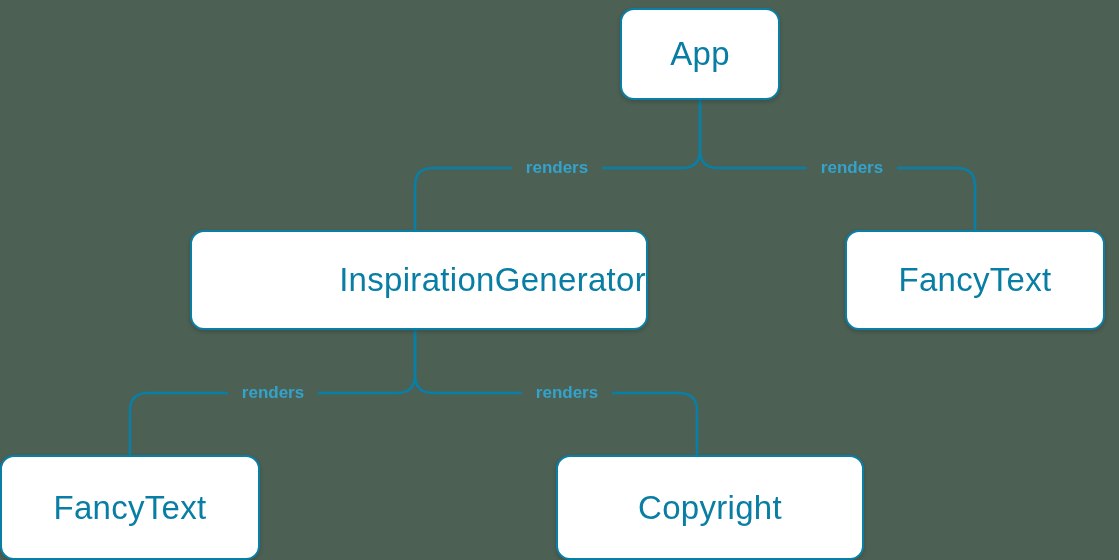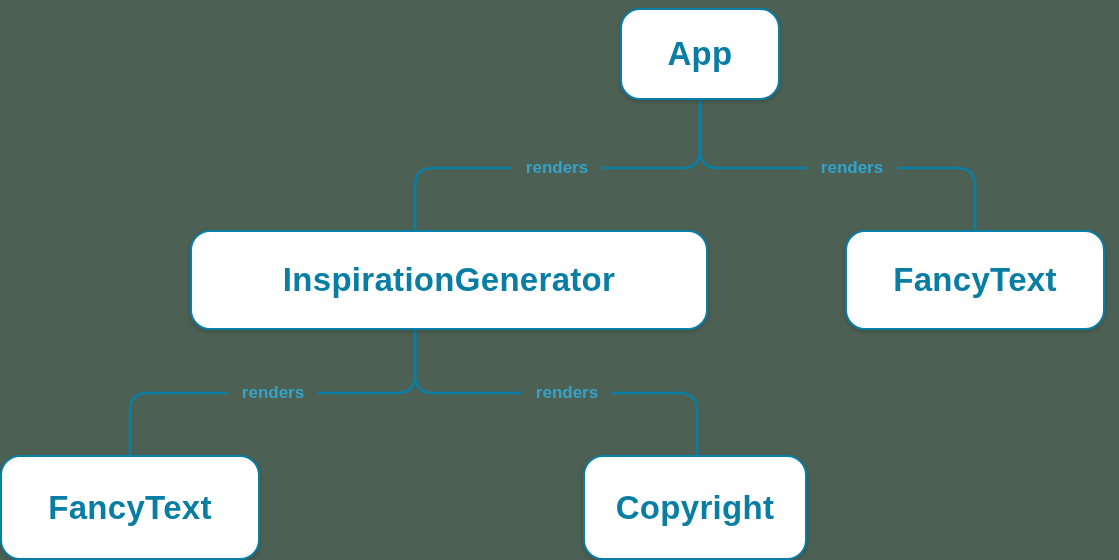--- a/index.html
+++ b/index.html
@@ -15,32 +15,32 @@
     font-family:"Liberation Sans", sans-serif;
     width:1119px;height:560px;overflow:hidden;
   }
   .stage{position:relative;width:1119px;height:560px;}
   .lines{position:absolute;left:0;top:0;width:1119px;height:560px;color:var(--accent);}
   .lines path{fill:none;stroke:currentColor;stroke-width:2.5;}
   .node{
     position:absolute;
     background:var(--node-background);
     border:2.5px solid var(--accent);
-    border-radius:20px;
+    border-radius:14px;
     display:flex;align-items:center;justify-content:center;
     color:var(--node-text);
-    font-size:33px;font-weight:700;letter-spacing:.3px;
+    font-size:33px;font-weight:400;letter-spacing:.3px;
     box-shadow:0 2px 4px rgba(0,0,0,.18);
     box-sizing:border-box;
   }
   .node-app{left:620px;top:8px;width:160px;height:92px;}
-  .node-inspiration-generator{left:190px;top:230px;width:518px;height:100px;}
+  .node-inspiration-generator{left:190px;top:230px;width:458px;height:100px;justify-content:flex-end;}
   .node-fancytext-top{left:845px;top:230px;width:260px;height:100px;}
   .node-fancytext-bottom{left:0px;top:455px;width:260px;height:105px;}
-  .node-copyright{left:583px;top:455px;width:224px;height:105px;}
+  .node-copyright{left:556px;top:455px;width:308px;height:105px;}
   .edge-label{
     position:absolute;
     transform:translate(-50%,-50%);
     background:var(--canvas-background);
     color:var(--edge-label-text);
     font-size:17px;font-weight:600;
     padding:2px 14px;
     white-space:nowrap;
   }
   .edge-label-1{left:557px;top:168px;}

